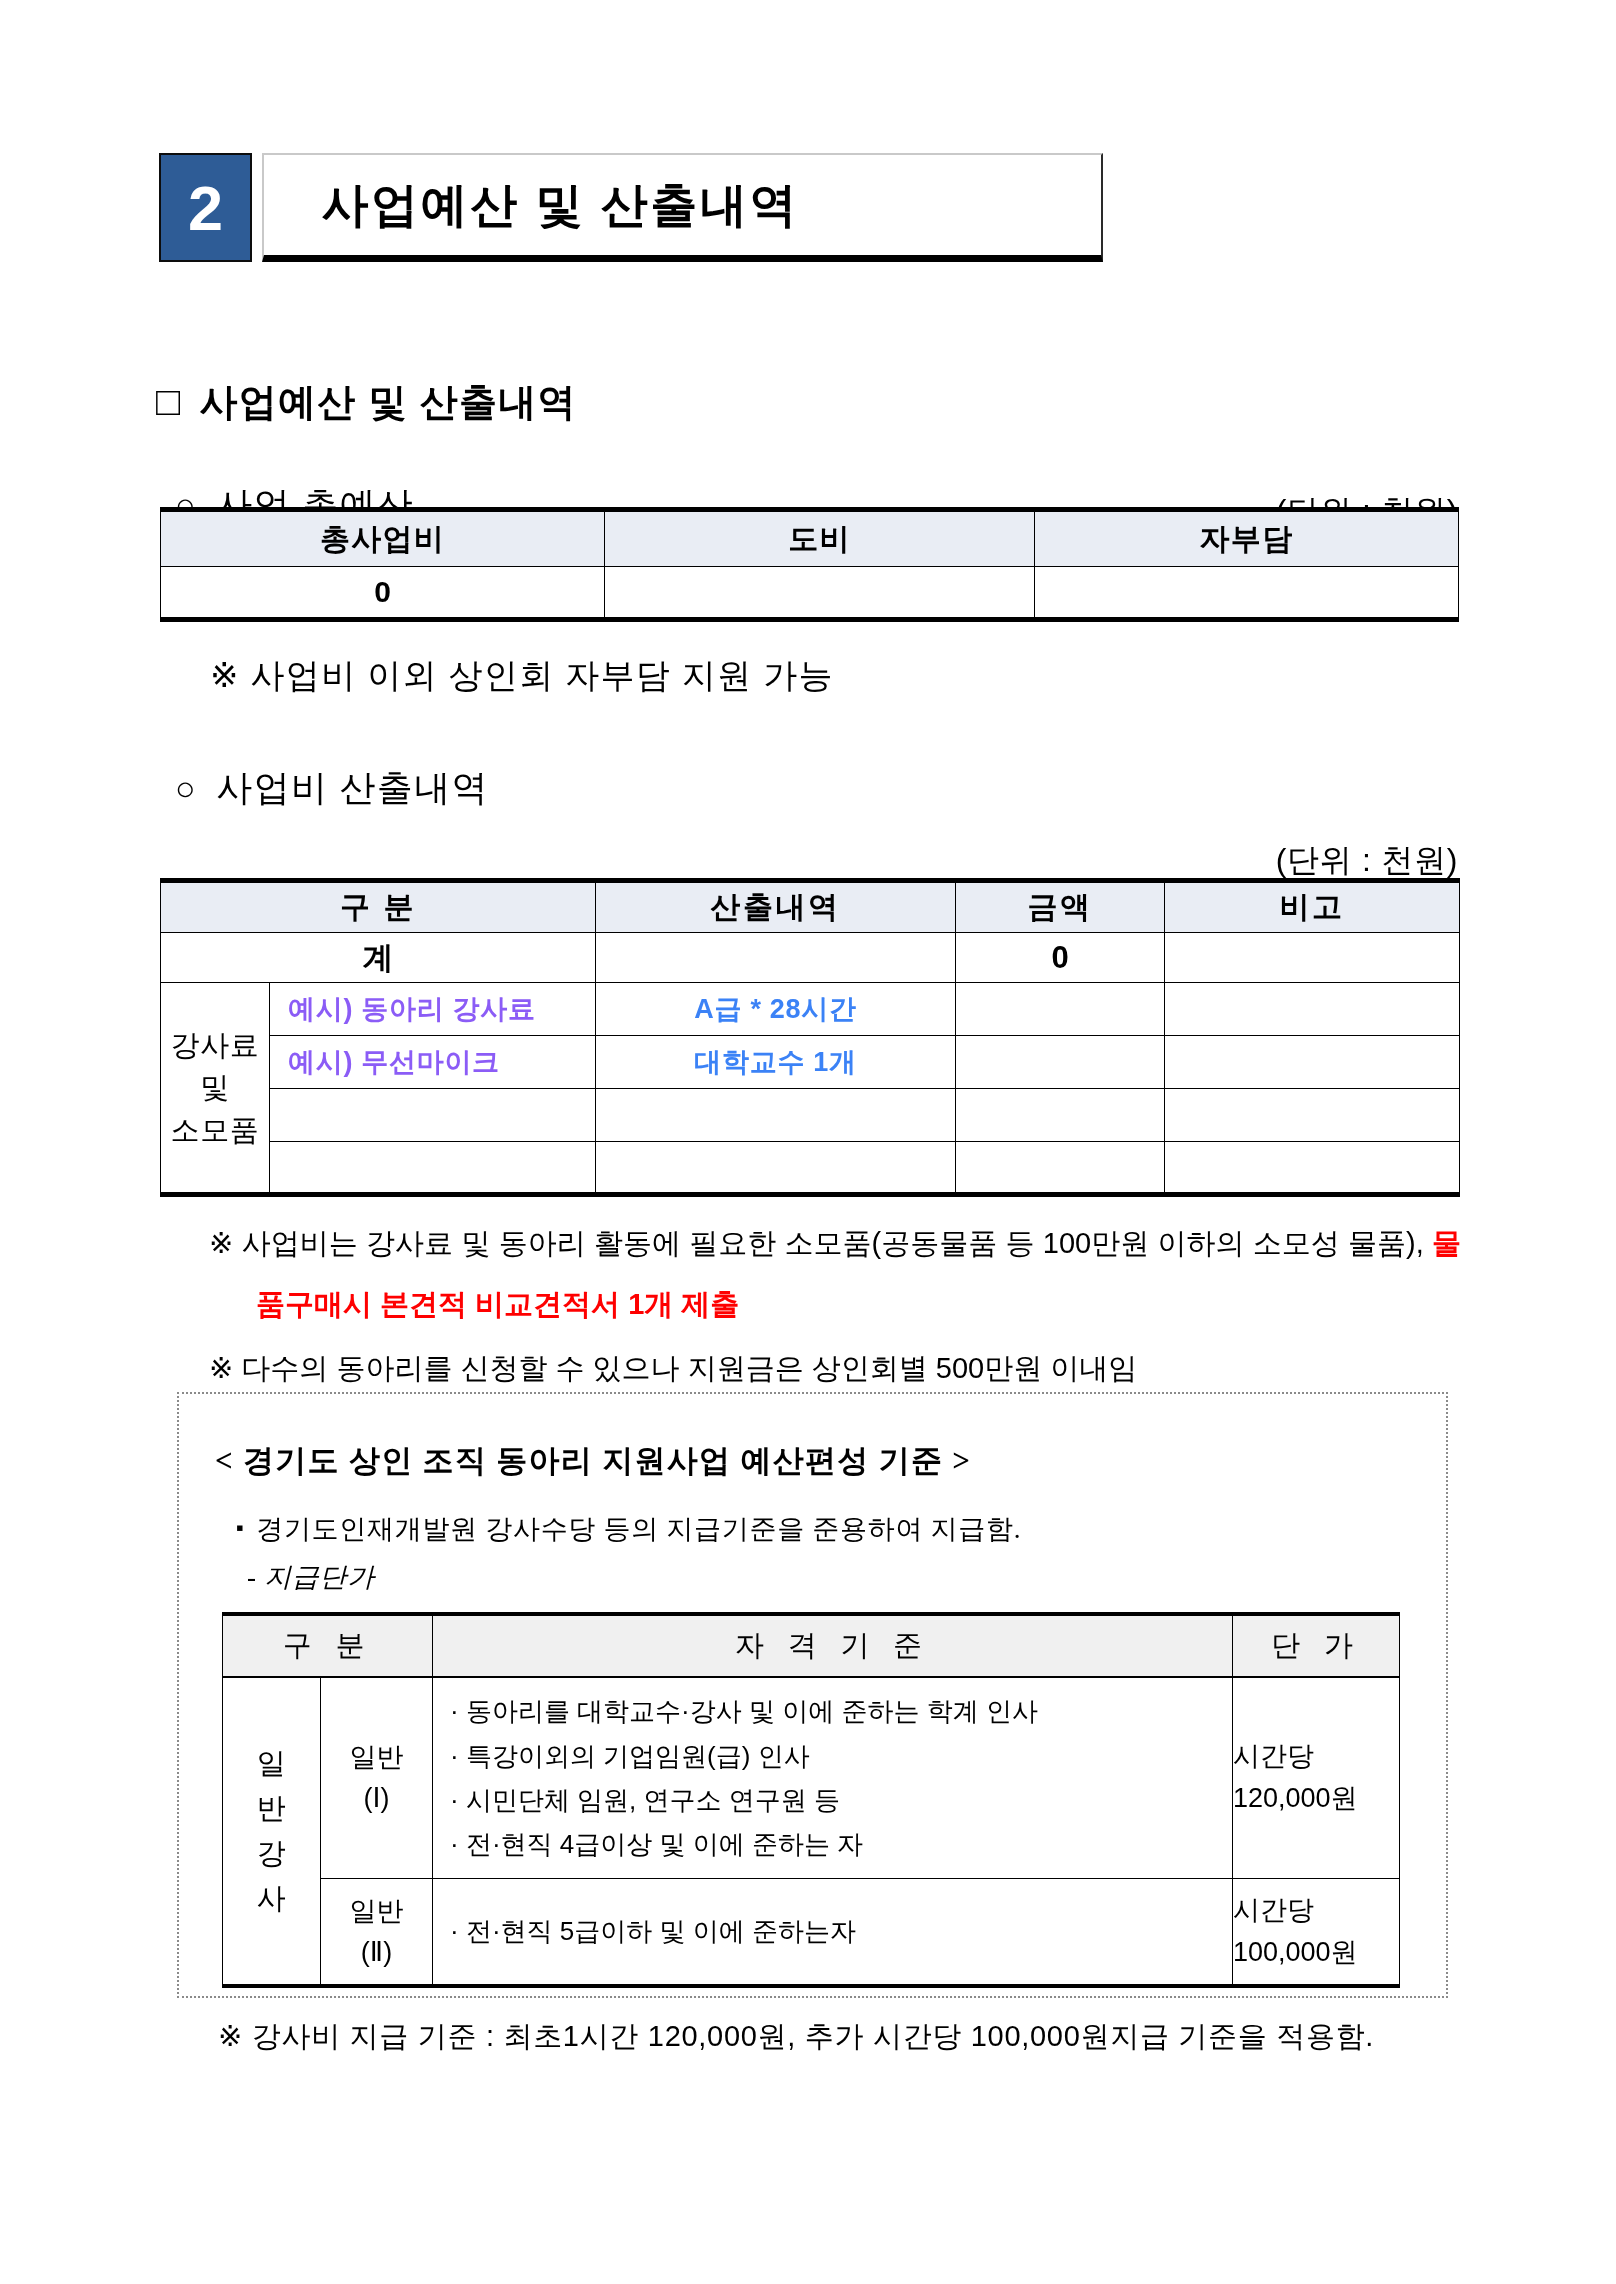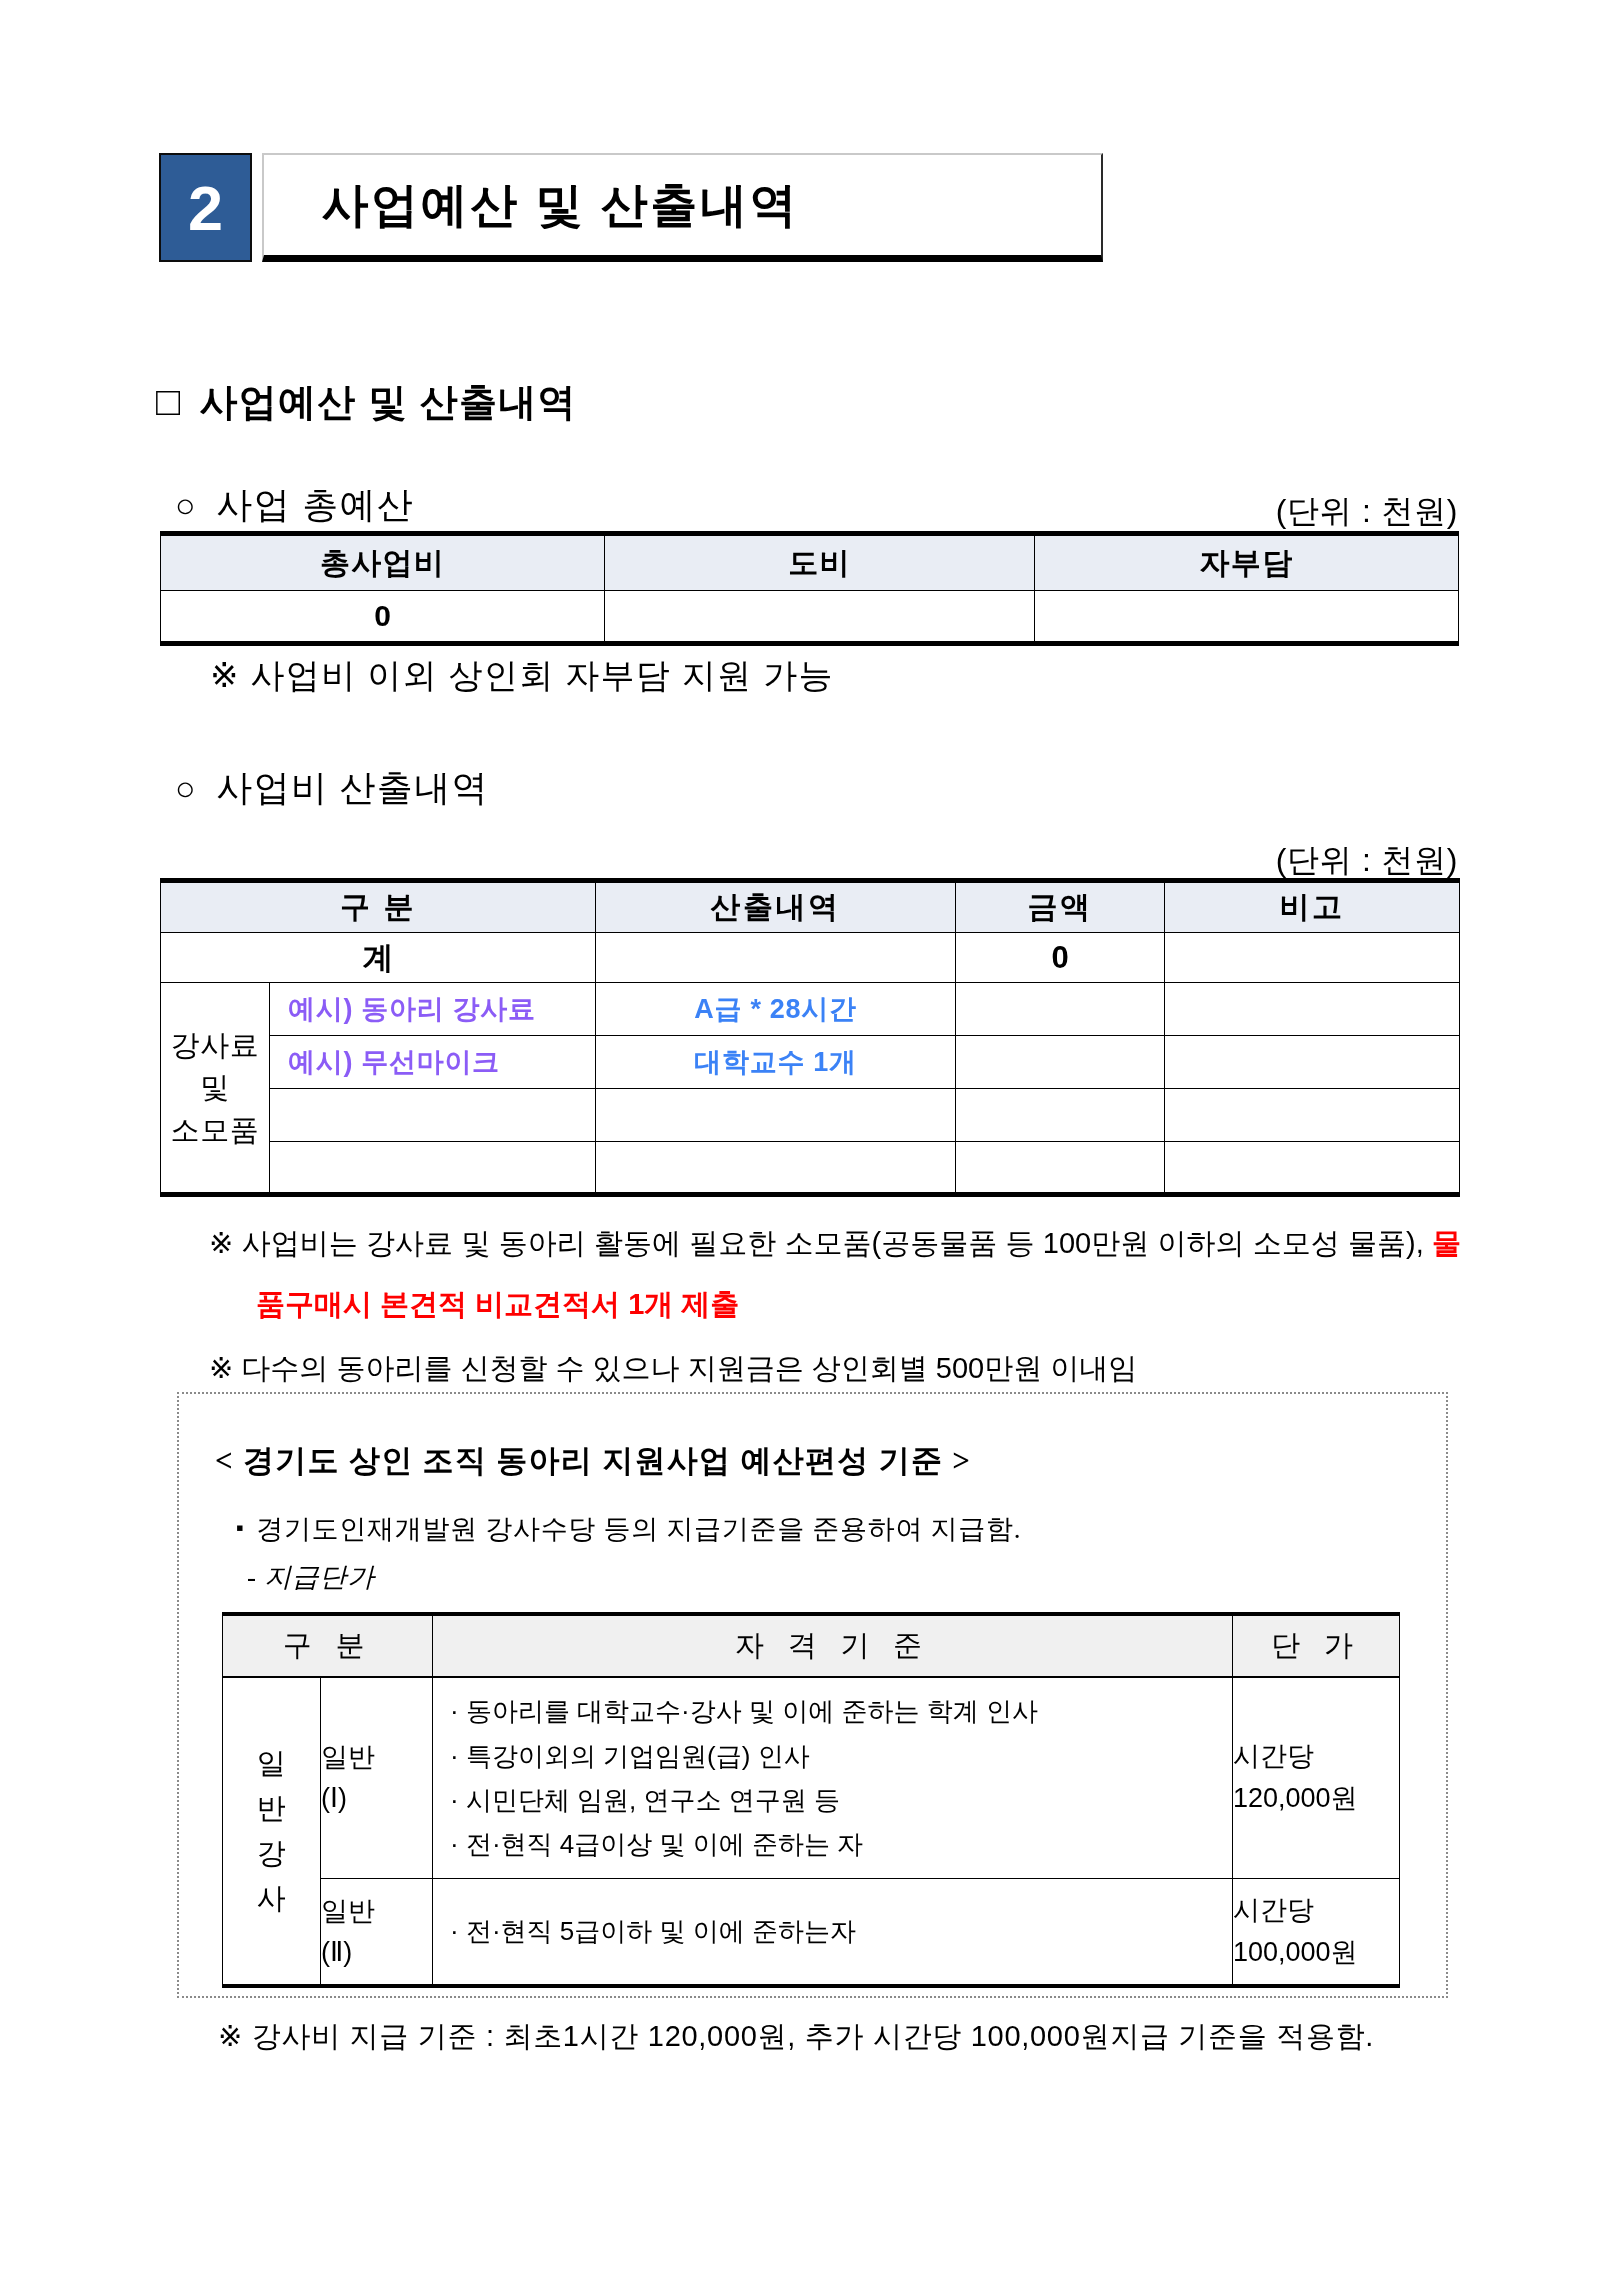--- a/index.html
+++ b/index.html
@@ -36,21 +36,21 @@
 
   .unit-note { position:absolute; right:158px; font-size:32px; letter-spacing:0.7px; }
   .unit1 { top:490px; }
   .unit2 { top:839px; }
 
   
   table { border-collapse:collapse; table-layout:fixed; }
   td, th { border:1.3px solid #000; overflow:hidden; }
 
   
-  .t1 { position:absolute; left:160px; top:531px; width:1298px;
+  .t1 { position:absolute; left:160px; top:507px; width:1298px;
         border-top:5.2px solid #000; border-bottom:5.2px solid #000; }
   .t1 th { background:#e9edf4; height:57px; font-size:30px; font-weight:800; letter-spacing:1.3px; }
   .t1 td { height:53px; font-size:30px; font-weight:800; text-align:center; }
 
   .note-jabudam { position:absolute; left:210px; top:653px; font-size:34px; letter-spacing:1.3px; }
 
   
   .t2 { position:absolute; left:160px; top:878px; width:1298px;
         border-top:5.2px solid #000; border-bottom:5.2px solid #000; }
   .t2 th { background:#e9edf4; height:52px; font-size:30px; font-weight:800; letter-spacing:2.6px; }
@@ -77,21 +77,21 @@
   .cb-bullet { margin:29px 0 0 57px; font-size:27px; letter-spacing:0.7px; }
   .cb-bullet .sq { font-size:22px; margin-right:11.7px; position:relative; top:-2.6px; }
   .cb-sub { margin:11.7px 0 0 68px; font-size:27px; letter-spacing:0.7px;font-style:italic; }
 
   .t3 { margin:17px 0 0 43px; width:1177px;
         border-top:4.6px solid #000; border-bottom:4.6px solid #000;
         font-family:"Liberation Sans","DejaVu Sans",sans-serif; }
   .t3 th { background:#f0f0f0; height:63px; font-size:29px; font-weight:400; letter-spacing:7.8px; border-bottom:2.6px solid #000; }
   .t3 td { font-size:26px; }
   .t3 .vgroup { text-align:center; font-size:29px; line-height:1.55; letter-spacing:0.7px; }
-  .t3 .grade { font-size:27px; line-height:1.5; }
+  .t3 .grade { text-align:center; font-size:27px; line-height:1.5; }
   .t3 .quals { text-align:left; padding:11.7px 6.5px 11.7px 17px; }
   .t3 .quals div { line-height:1.7; }
   .t3 .price { text-align:left; font-size:27px; line-height:1.55; }
   .t3 .row1 td { height:184px; }
   .t3 .row2 td { height:108px; }
 
   .cb-note { margin:29px 0 0 39px; font-size:29px; letter-spacing:0.7px;
              font-family:"Liberation Sans","DejaVu Sans",sans-serif; }
 </style>
 </head>

